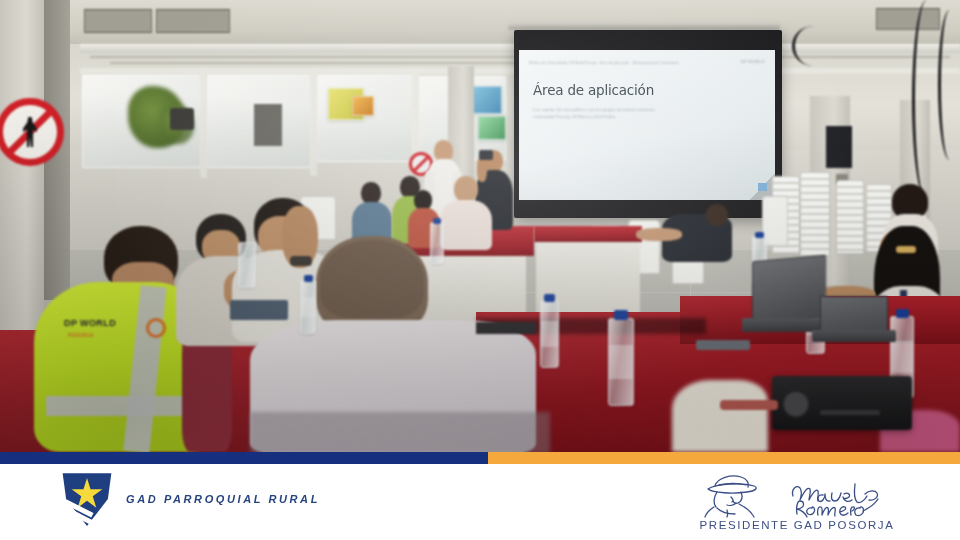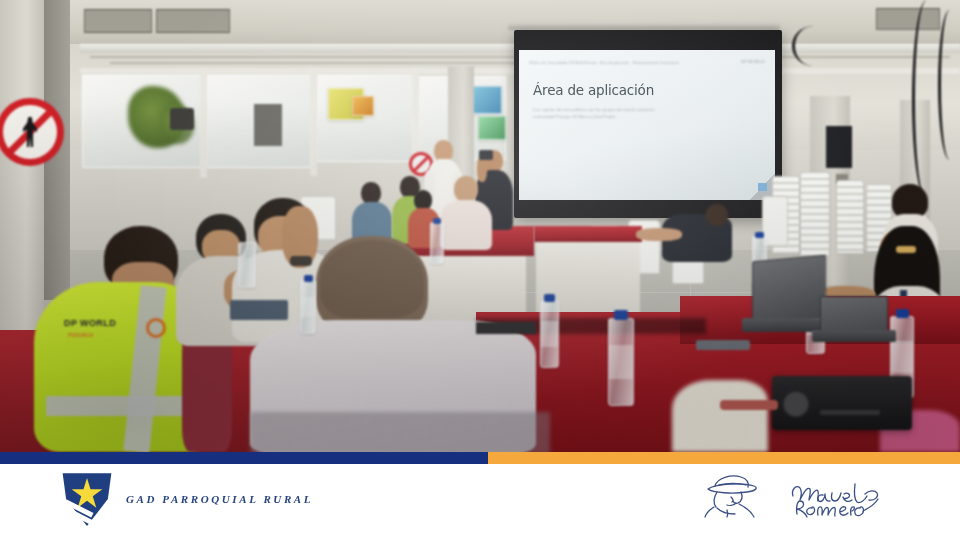--- a/index.html
+++ b/index.html
@@ -130,21 +130,21 @@
 
   .logo-block{position:absolute;left:58px;top:6px;display:flex;align-items:center;gap:10px;}
   .shield{position:relative;width:58px;height:58px;}
   .shield-body{position:absolute;left:0;top:0;width:58px;height:56px;background:#1f3f80;
         clip-path:polygon(8% 6%,92% 6%,86% 52%,50% 100%,14% 52%);}
   .shield-star{position:absolute;left:13px;top:8px;width:32px;height:32px;background:#f6d93a;
         clip-path:polygon(50% 0,61% 35%,98% 35%,68% 57%,79% 93%,50% 71%,21% 93%,32% 57%,2% 35%,39% 35%);}
   .shield-stripe{position:absolute;height:5px;background:#ffffff;transform:rotate(27deg);}
   .wordmark{display:flex;flex-direction:column;justify-content:center;}
   .wm-top{font-size:11px;font-weight:700;font-style:italic;color:#27437f;letter-spacing:2.6px;
-        font-family:Liberation Serif, serif;}
+        font-family:Liberation Sans, sans-serif;}
   .wm-main{font-size:36px;font-weight:700;font-style:italic;color:#27437f;letter-spacing:.5px;
         line-height:1.02;font-family:"Liberation Sans",sans-serif;}
 
   .sign-block{position:absolute;right:58px;top:6px;width:210px;text-align:center;}
   .sig-svg{display:block;margin:0 auto;}
   .sig-caption{font-size:11.5px;color:#3b4f86;letter-spacing:1.6px;margin-top:1px;
         font-family:"Liberation Sans",sans-serif;}
 </style>
 </head>
 <body>
@@ -426,16 +426,17 @@
 
           <path d="M100 44 C99 38, 100 31, 103 31 C107 31, 108 36, 104 38 C102 39, 101 39, 100 39 C104 40, 108 43, 110 47"></path>
           <path d="M115 38 C111 37, 108 41, 111 44 C115 46, 119 42, 117 38 C116 36, 115 37, 115 38"></path>
           <path d="M121 45 C120 41, 121 36, 124 37 C126 38, 125 42, 125 45 C127 40, 129 36, 131 38 C132 40, 131 43, 131 45 C133 40, 136 36, 138 38 C139 41, 137 44, 138 46"></path>
           <path d="M143 42 C147 41, 150 39, 148 37 C145 36, 142 39, 143 43 C144 46, 148 46, 151 43"></path>
           <path d="M154 45 C153 40, 154 36, 157 37 C158 38, 157 40, 155 41"></path>
           <path d="M163 38 C159 37, 156 41, 159 45 C163 47, 168 43, 166 38 C165 36, 163 37, 163 38"></path>
           <path d="M166 41 C172 38, 178 34, 181 29"></path>
         </g>
       </svg>
+      <div class="sig-caption">PRESIDENTE GAD POSORJA</div>
     </div>
   </div>
 
 </div>
 
 </body></html>

